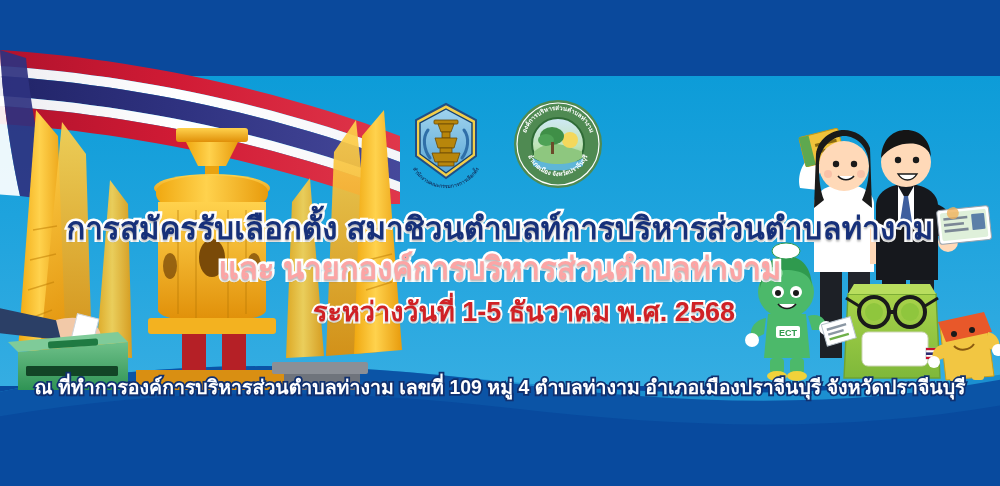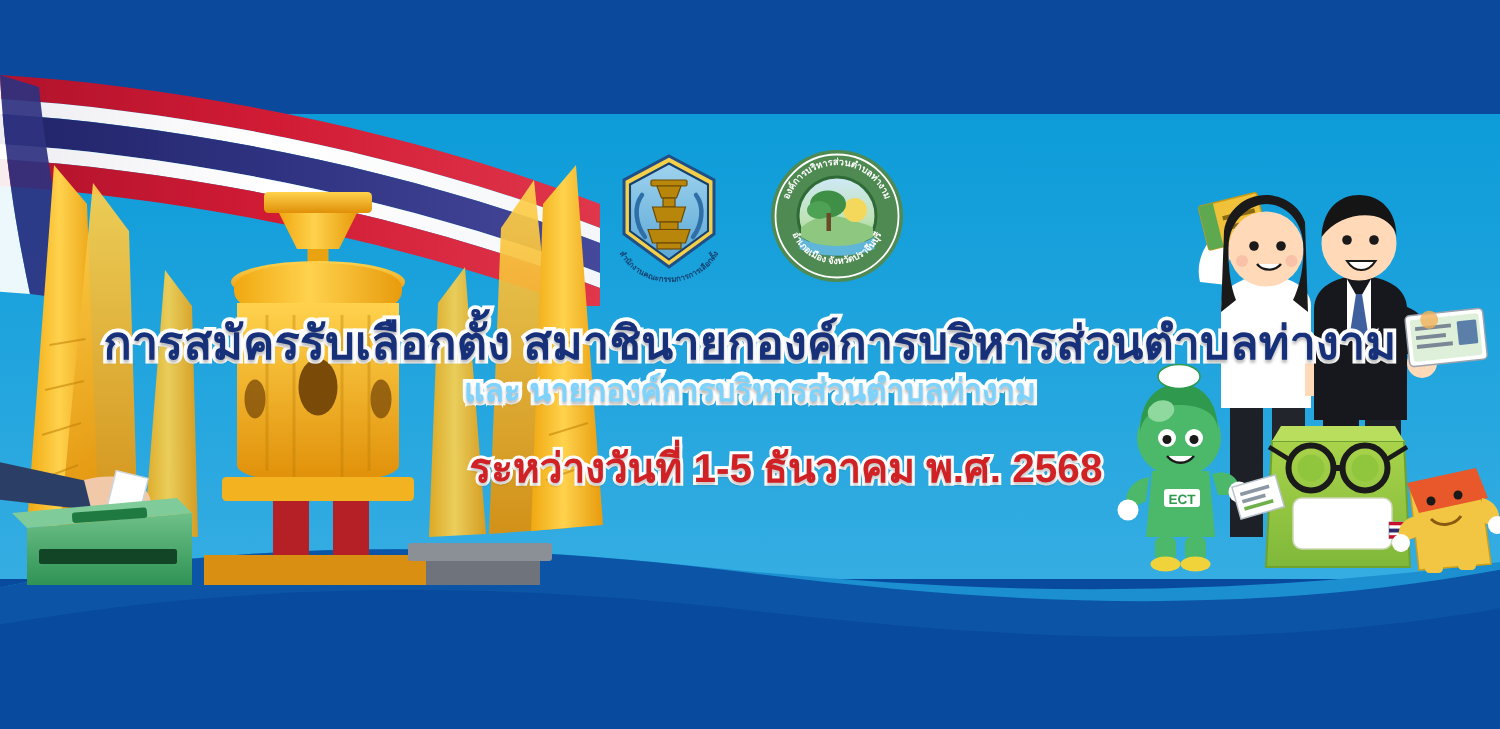--- a/index.html
+++ b/index.html
@@ -62,22 +62,22 @@
     font-weight:bold; white-space:nowrap;
   }
   .title1{
     top:203px; font-size:31px; letter-spacing:.2px;
     color:#16307a;
     -webkit-text-stroke:5px #ffffff;
     paint-order:stroke fill;
     text-shadow:0 2px 2px rgba(0,0,0,.28);
   }
   .title2{
-    top:243px; font-size:21px;
-    color:#7dd3fc;
+    top:243px; font-size:31px;
+    color:#fca5a5;
     -webkit-text-stroke:5px #ffffff;
     paint-order:stroke fill;
     text-shadow:0 2px 2px rgba(0,0,0,.28);
   }
   .date1{
     top:290px; font-size:27px;
     color:#d02125;
     -webkit-text-stroke:4px #ffffff;
     paint-order:stroke fill;
     text-shadow:0 2px 2px rgba(0,0,0,.22);
@@ -422,18 +422,19 @@
       <path d="M248,236 C258,238 262,248 258,256 L248,252 Z" fill="#f2c642"></path>
       <circle cx="258" cy="254" r="6" fill="#ffffff"></circle>
       <path d="M204,248 C194,250 190,258 194,266 L204,262 Z" fill="#f2c642"></path>
       <circle cx="194" cy="266" r="6" fill="#ffffff"></circle>
       <rect x="210" y="276" width="12" height="10" rx="3" fill="#f2c642"></rect>
       <rect x="232" y="274" width="12" height="10" rx="3" fill="#f2c642"></rect>
     </g>
   </svg>
 
   <div class="text-stack">
-    <div class="t-line title1">การสมัครรับเลือกตั้ง สมาชินายกองค์การบริหารส่วนตำบลท่างาม</div>
+    <div class="t-line title1">การสมัครรับเลือกตั้ง สมาชิวนตำบลท์การบริหารส่วนตำบลท่างาม</div>
     <div class="t-line title2">และ นายกองค์การบริหารส่วนตำบลท่างาม</div>
     <div class="t-line date1">ระหว่างวันที่ 1-5 ธันวาคม พ.ศ. 2568</div>
+    <div class="t-line addr">ณ ที่ทำการองค์การบริหารส่วนตำบลท่างาม เลขที่ 109 หมู่ 4 ตำบลท่างาม อำเภอเมืองปราจีนบุรี จังหวัดปราจีนบุรี</div>
   </div>
 
 </div>
 
 </body></html>

